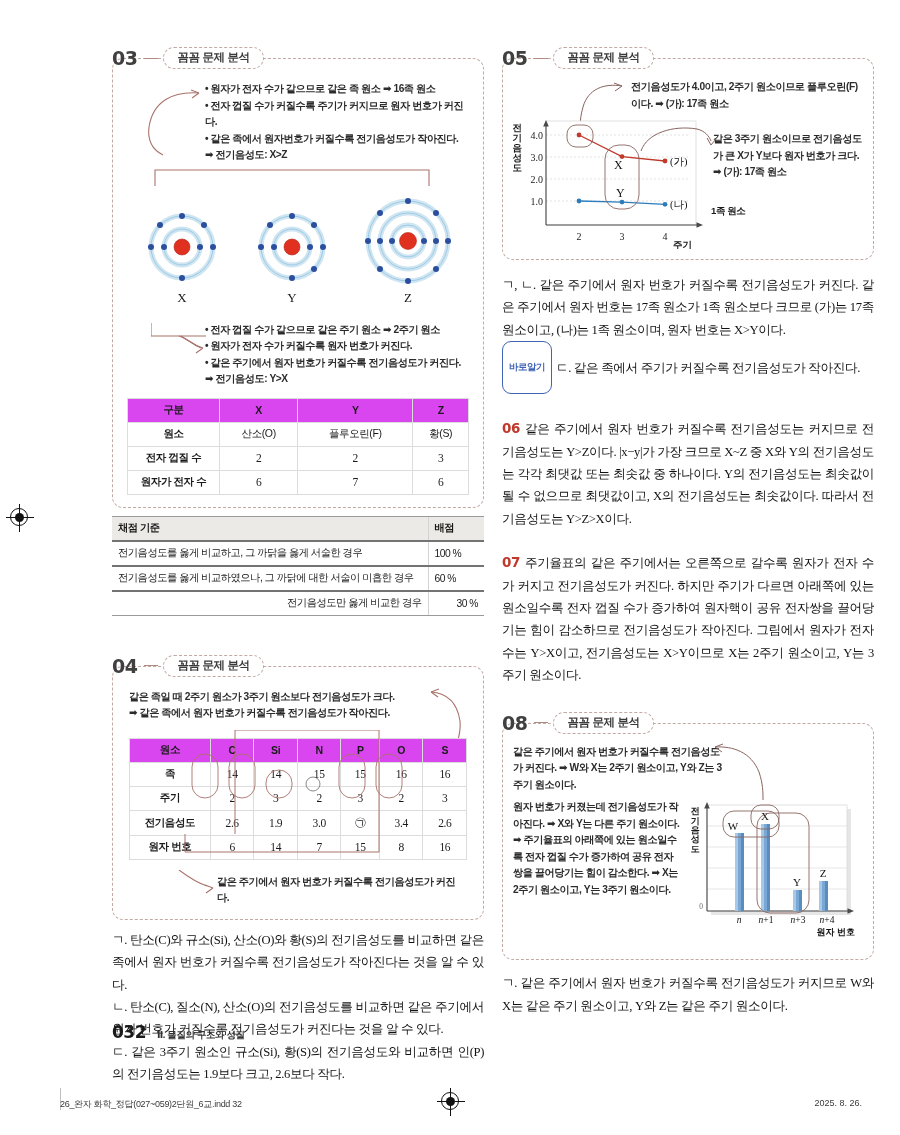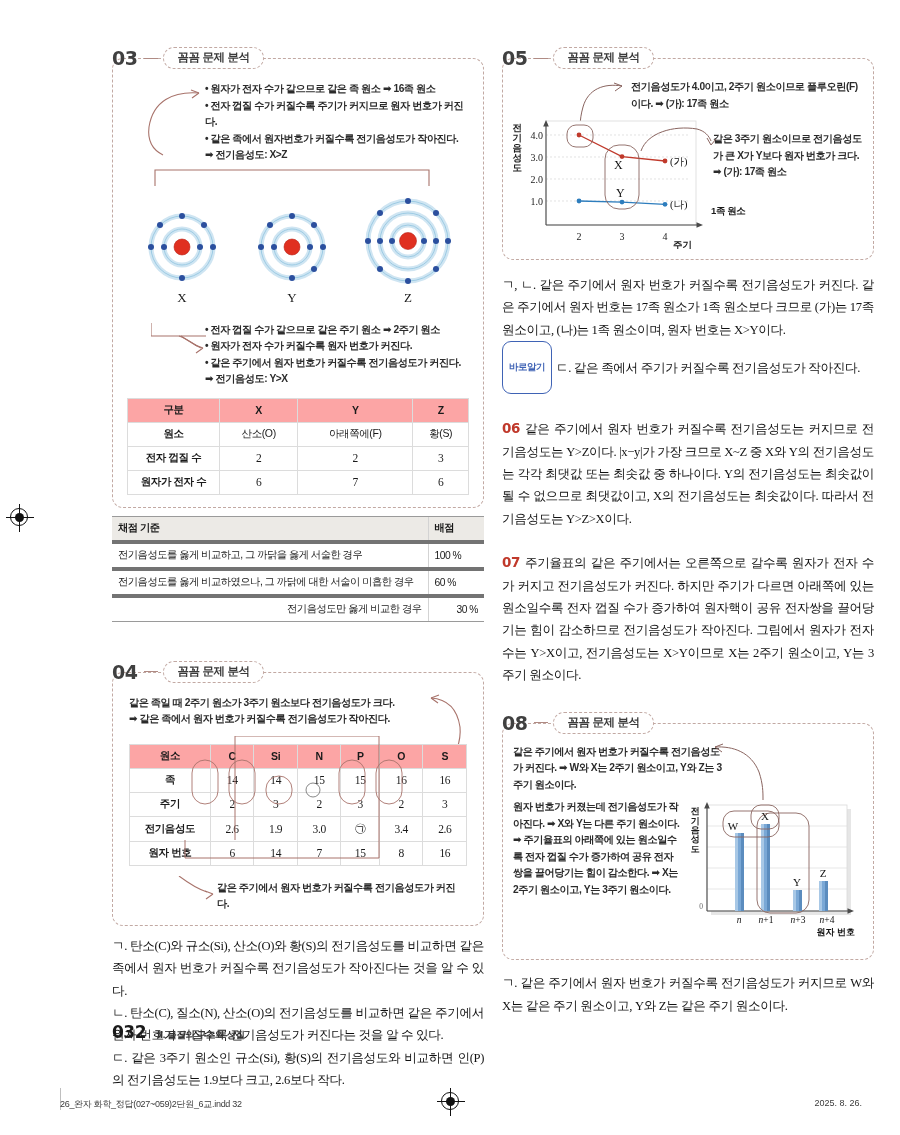--- a/index.html
+++ b/index.html
@@ -61,21 +61,21 @@
   .atoms { display:flex; justify-content:space-around; align-items:flex-end; margin:6px 0 0; }
   .atom-wrap { text-align:center; }
   .atom-label { font-family:"Liberation Serif", serif; font-size:13px; margin-top:2px; }
 
   
   table.dt { width:100%; border-collapse:collapse; font-size:10.5px; }
   table.dt th, table.dt td {
     border:1px solid #dcdcdc; text-align:center; padding:4.5px 2px;
     font-weight:normal; letter-spacing:-0.4px;
   }
-  table.dt th { background:#fca5a5; font-weight:bold; }
+  table.dt th { background:#d946ef; font-weight:bold; }
   table.dt td.serif { font-family:"Liberation Serif", serif; font-size:11.5px; }
 
   
   .para {
     font-family:"Liberation Serif","DejaVu Serif", serif;
     font-size:12.6px; line-height:1.78; text-align:justify;
     letter-spacing:-0.35px; color:#111; margin:9px 0 0;
   }
   .para .qn {
     font-family:"DejaVu Sans", sans-serif; font-weight:bold;
@@ -90,21 +90,21 @@
   .tagpill {
     display:inline-block; border:1px solid #3f63b5; color:#3f63b5; font-size:9.5px;
     font-family:"Liberation Sans",sans-serif; font-weight:bold;
     border-radius:9px; padding:17px 6px; vertical-align:1.5px; margin-right:4px;
     letter-spacing:-0.5px;
   }
 
   
   table.rubric { width:100%; border-collapse:collapse; font-size:10.3px; margin-top:8px; }
   table.rubric th, table.rubric td {
-    border-top:1px solid #d3d3d3; border-bottom:4px solid #737373;
+    border-top:1px solid #d3d3d3; border-bottom:2px solid #737373;
     padding:4.5px 6px; letter-spacing:-0.5px; font-weight:normal;
   }
   table.rubric thead th { background:#eceae6; font-weight:bold; border-top:1.4px solid #9a9a9a;}
   table.rubric .score { text-align:left; width:56px; border-left:1px solid #d3d3d3;}
   table.rubric tbody tr:last-child td { border-bottom:1.4px solid #9a9a9a;text-align:right; }
 
   
   .pagefoot { position:absolute; left:112px; top:1022px; display:flex; align-items:baseline; }
   .pagefoot .pno { font-size:17px; font-weight:bold; font-family:"DejaVu Sans",sans-serif; letter-spacing:-0.5px;}
   .pagefoot .chap { font-size:9.5px; margin-left:11px; color:#333; letter-spacing:-0.4px; font-weight:bold;}
@@ -251,21 +251,21 @@
               <th style="width:27%">구분</th>
               <th class="serif">X</th>
               <th class="serif">Y</th>
               <th class="serif">Z</th>
             </tr>
           </thead>
           <tbody>
             <tr>
               <td style="font-weight:bold">원소</td>
               <td>산소(O)</td>
-              <td>아래쪽에(F)</td>
+              <td>플루오린(F)</td>
               <td>황(S)</td>
             </tr>
             <tr>
               <td style="font-weight:bold">전자 껍질 수</td>
               <td class="serif">2</td>
               <td class="serif">2</td>
               <td class="serif">3</td>
             </tr>
             <tr>
               <td style="font-weight:bold">원자가 전자 수</td>

